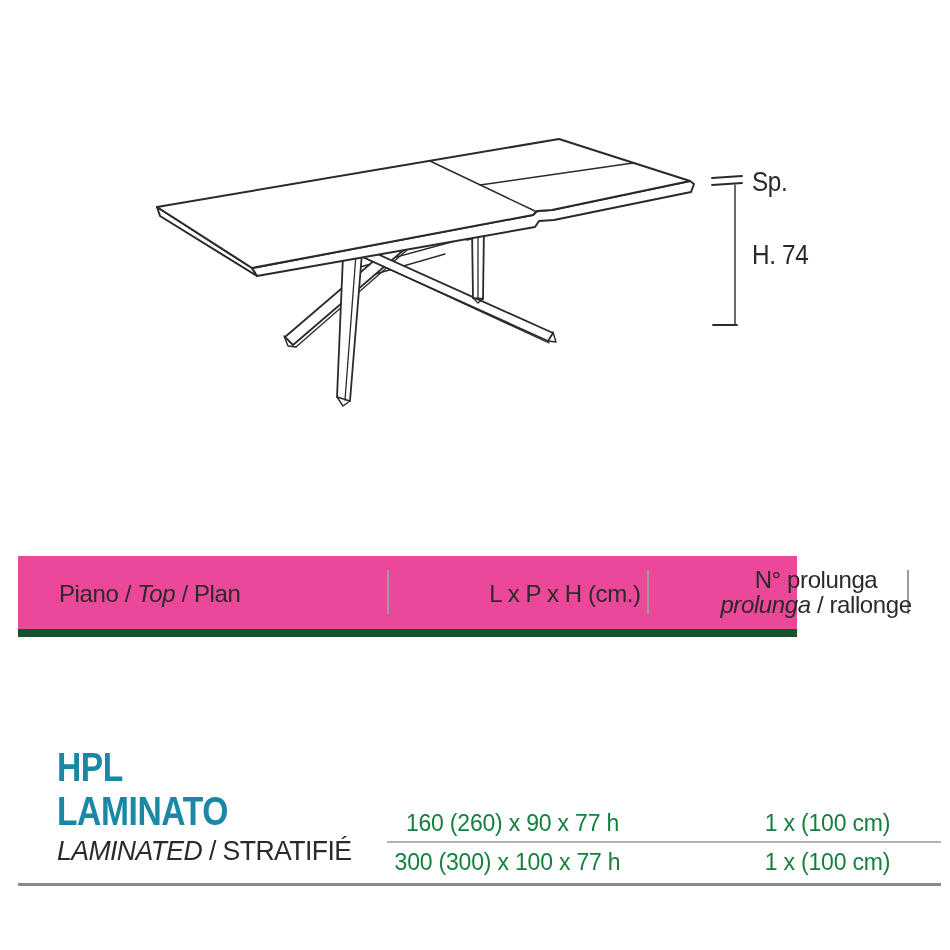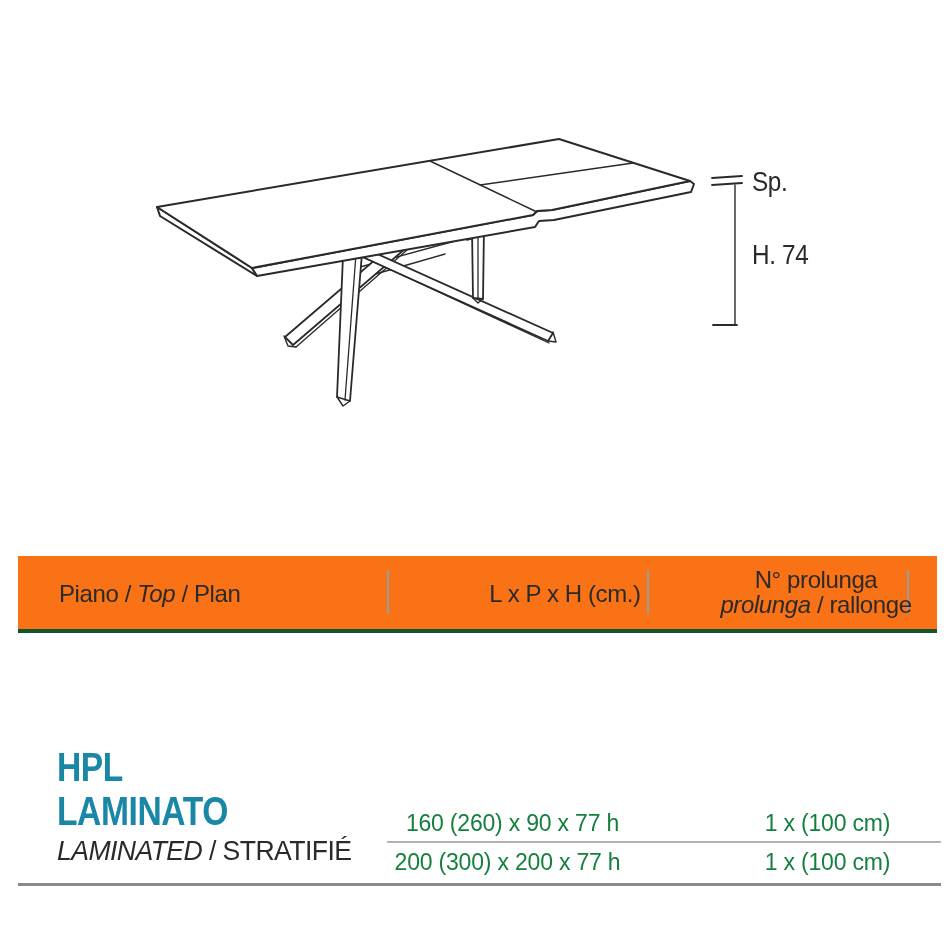--- a/index.html
+++ b/index.html
@@ -3,22 +3,22 @@
 <meta charset="utf-8">
 <style>
   html,body{margin:0;padding:0;background:#fff;}
   #page{position:relative;width:950px;height:950px;background:#ffffff;overflow:hidden;
         font-family:"Liberation Sans","DejaVu Sans",sans-serif;color:#2b2a29;padding-left:20px;}
   
   #drawing-svg{position:absolute;left:0;top:0;}
   .dim-label{position:absolute;font-size:27px;letter-spacing:-0.4px;color:#2b2a29;
              transform:scaleX(.9);transform-origin:0 0;white-space:nowrap;}
   
-  #header-band{position:absolute;left:18px;top:556px;width:919px;height:73px;
-               background:#f97316;border-bottom:4px solid #14532d;}
+  #header-band{position:absolute;left:18px;top:556px;width:779px;height:73px;
+               background:#ec4899;border-bottom:8px solid #14532d;}
   .hdr-text{position:absolute;font-size:24px;letter-spacing:-0.4px;color:#2b2a29;white-space:nowrap;}
   .vdiv{position:absolute;top:14px;width:2px;height:44px;background:#9c9c9c;}
   .ital{font-style:italic;}
   
   .row-text{position:absolute;font-size:23px;letter-spacing:-0.2px;color:#15803d;
             text-align:center;white-space:nowrap;}
   #row-divider{position:absolute;left:387px;top:841px;width:554px;height:1.5px;background:#b3b3b3;}
   #bottom-rule{position:absolute;left:18px;top:883px;width:923px;height:2.5px;background:#8a8a8a;}
   
   .mat-big{position:absolute;left:57px;font-size:40px;font-weight:bold;color:#1a87a6;
@@ -108,18 +108,18 @@
   <div class="mat-big" style="top:791px;">LAMINATO</div>
   <div id="mat-line3">
     <span class="ital">LAMINATED</span><span> / STRATIFIÉ</span>
   </div>
 
   <div class="row-text" style="left:380px;top:810px;width:265px;">160 (260) x 90 x 77 h</div>
   <div class="row-text" style="left:700px;top:810px;width:255px;">1 x (100 cm)</div>
 
   <div id="row-divider"></div>
 
-  <div class="row-text" style="left:375px;top:849px;width:265px;">200 (300) x 200 x 77 h</div>
+  <div class="row-text" style="left:375px;top:849px;width:265px;">300 (300) x 100 x 77 h</div>
   <div class="row-text" style="left:700px;top:849px;width:255px;">1 x (100 cm)</div>
 
   <div id="bottom-rule"></div>
 
 </div>
 
 </body></html>

